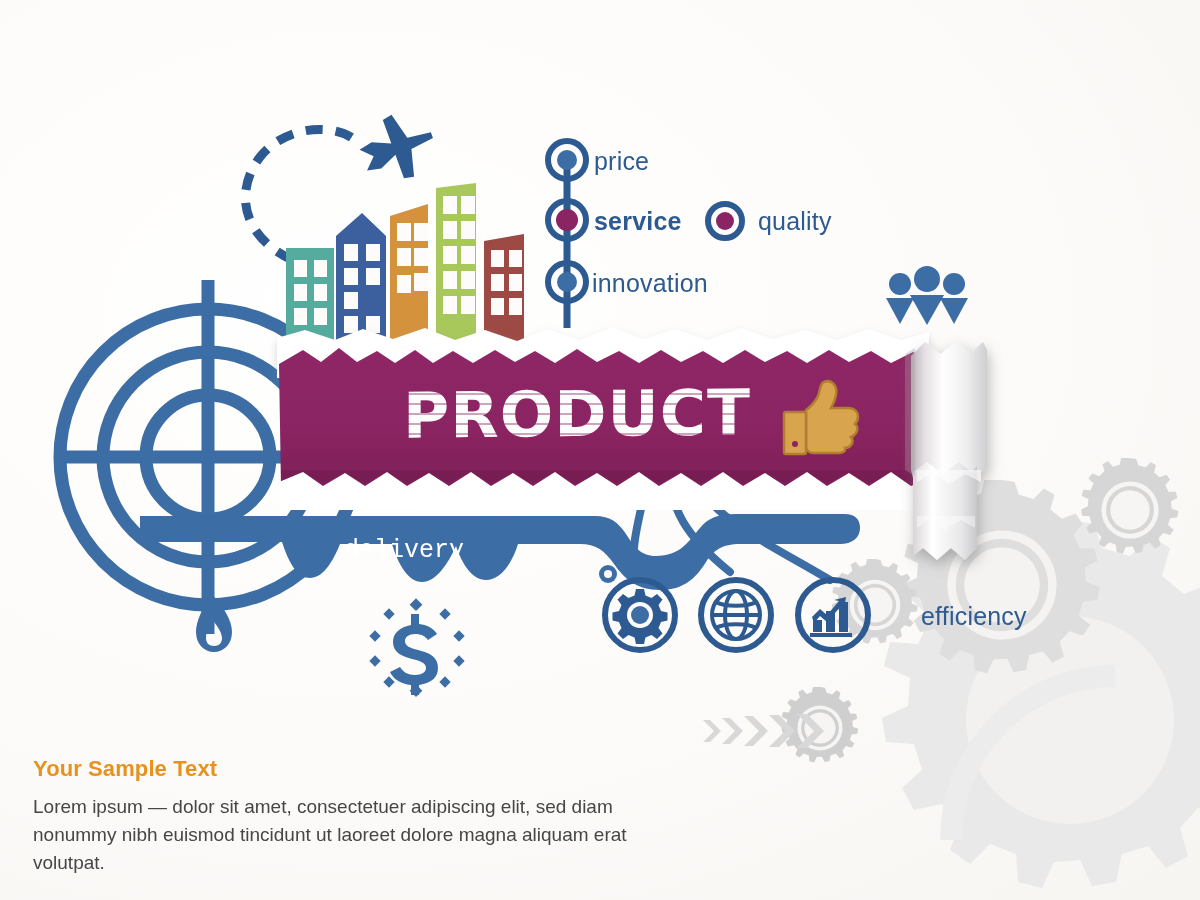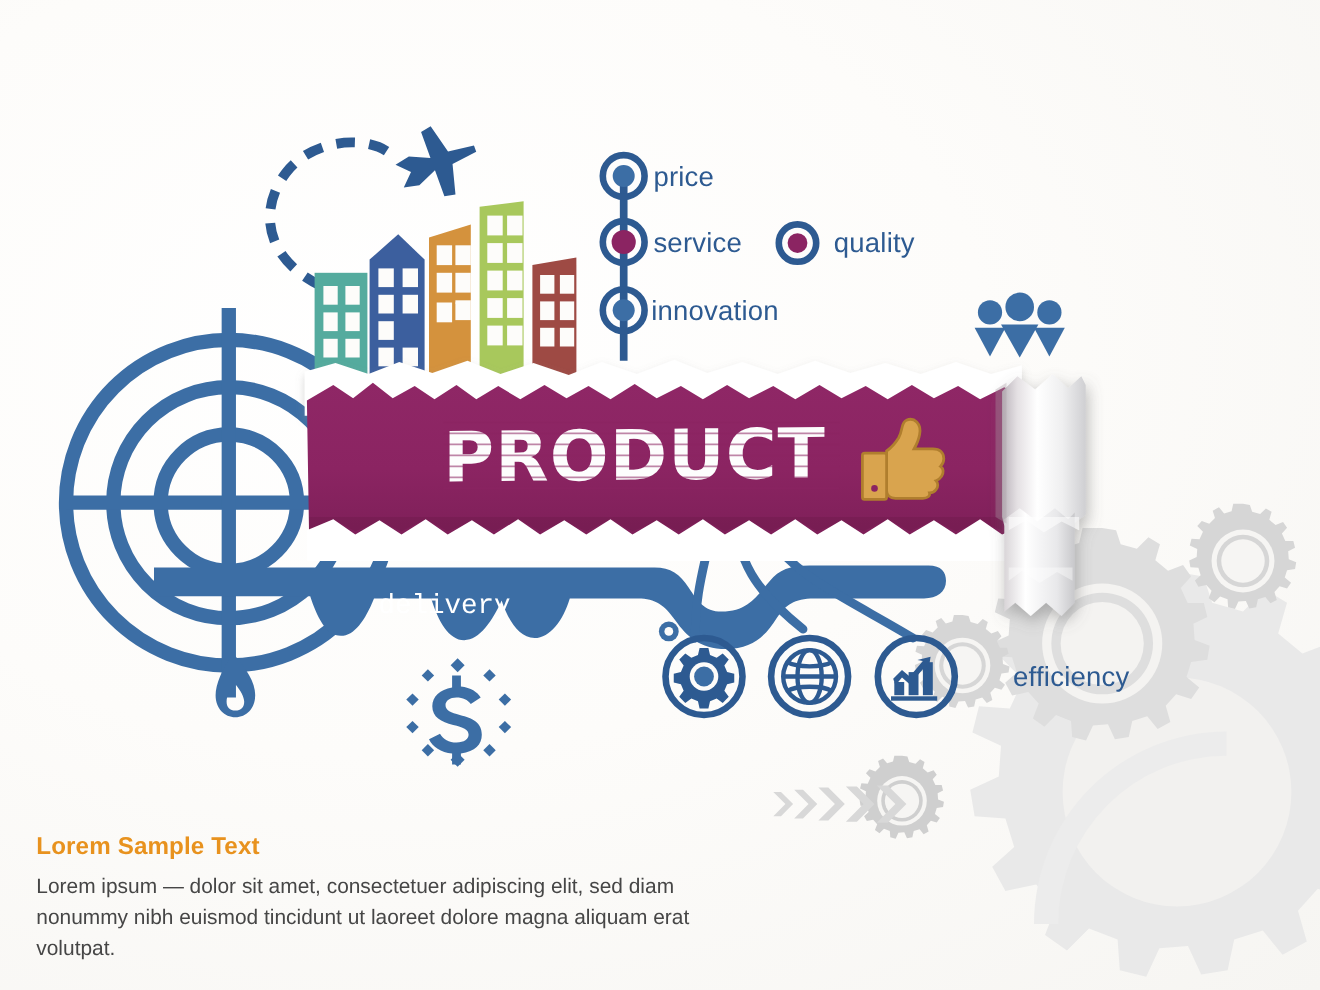--- a/index.html
+++ b/index.html
@@ -12,21 +12,21 @@
     background:radial-gradient(ellipse at 30% 35%, #ffffff 0%, #fdfcfa 45%, #f6f5f2 100%);}
   .abs{position:absolute;}
   svg{display:block;overflow:visible;}
 
   
   .lbl{
     position:absolute;color:#2d5a91;font-size:25px;letter-spacing:.2px;
     white-space:nowrap;font-family:"Liberation Sans","DejaVu Sans",sans-serif;
   }
   .lbl-price     {left:594px; top:147px;}
-  .lbl-service   {left:594px; top:207px;}
+  .lbl-service   {left:594px; top:207px;font-weight:bold;}
   .lbl-quality   {left:758px; top:207px;}
   .lbl-innovation{left:592px; top:269px;}
   .lbl-efficiency{left:878px; top:602px;margin-left:43px;}
   .lbl-delivery{
     position:absolute;left:344px;top:536px;color:#ffffff;font-size:25px;
     white-space:nowrap;font-family:Liberation Mono, monospace;
   }
 
   .sample-head{
     position:absolute;left:33px;top:756px;color:#e8921e;font-size:22px;
@@ -418,17 +418,17 @@
     <g>
       <path fill="#d9a44e" stroke="#b07e2e" stroke-width="2.5" d="
         M28,34 C28,34 34,30 39,22 C43,15 41,8 46,6 C53,3 60,9 58,19 C57,25 53,32 53,32
         L70,32 C77,32 80,36 80,41 C80,45 77,48 77,48 C80,50 80,54 78,57 C76,60 73,61 73,61
         C75,63 75,67 73,69 C71,72 67,72 67,72 C68,75 65,77 61,77 L36,77 C31,77 28,74 28,70 Z"></path>
       <rect x="6" y="36" width="22" height="42" rx="2" fill="#d9a44e" stroke="#b07e2e" stroke-width="2.5"></rect>
       <circle cx="17" cy="68" r="3" fill="#8b2462"></circle>
     </g>
   </svg>
 
-  <div class="sample-head">Lorem Sample Text</div>
+  <div class="sample-head">Your Sample Text</div>
   <div class="sample-body">Lorem ipsum — dolor sit amet, consectetuer adipiscing elit, sed diam nonummy nibh euismod tincidunt ut laoreet dolore magna aliquam erat volutpat.</div>
 
 
 </div>
 
 </body></html>

